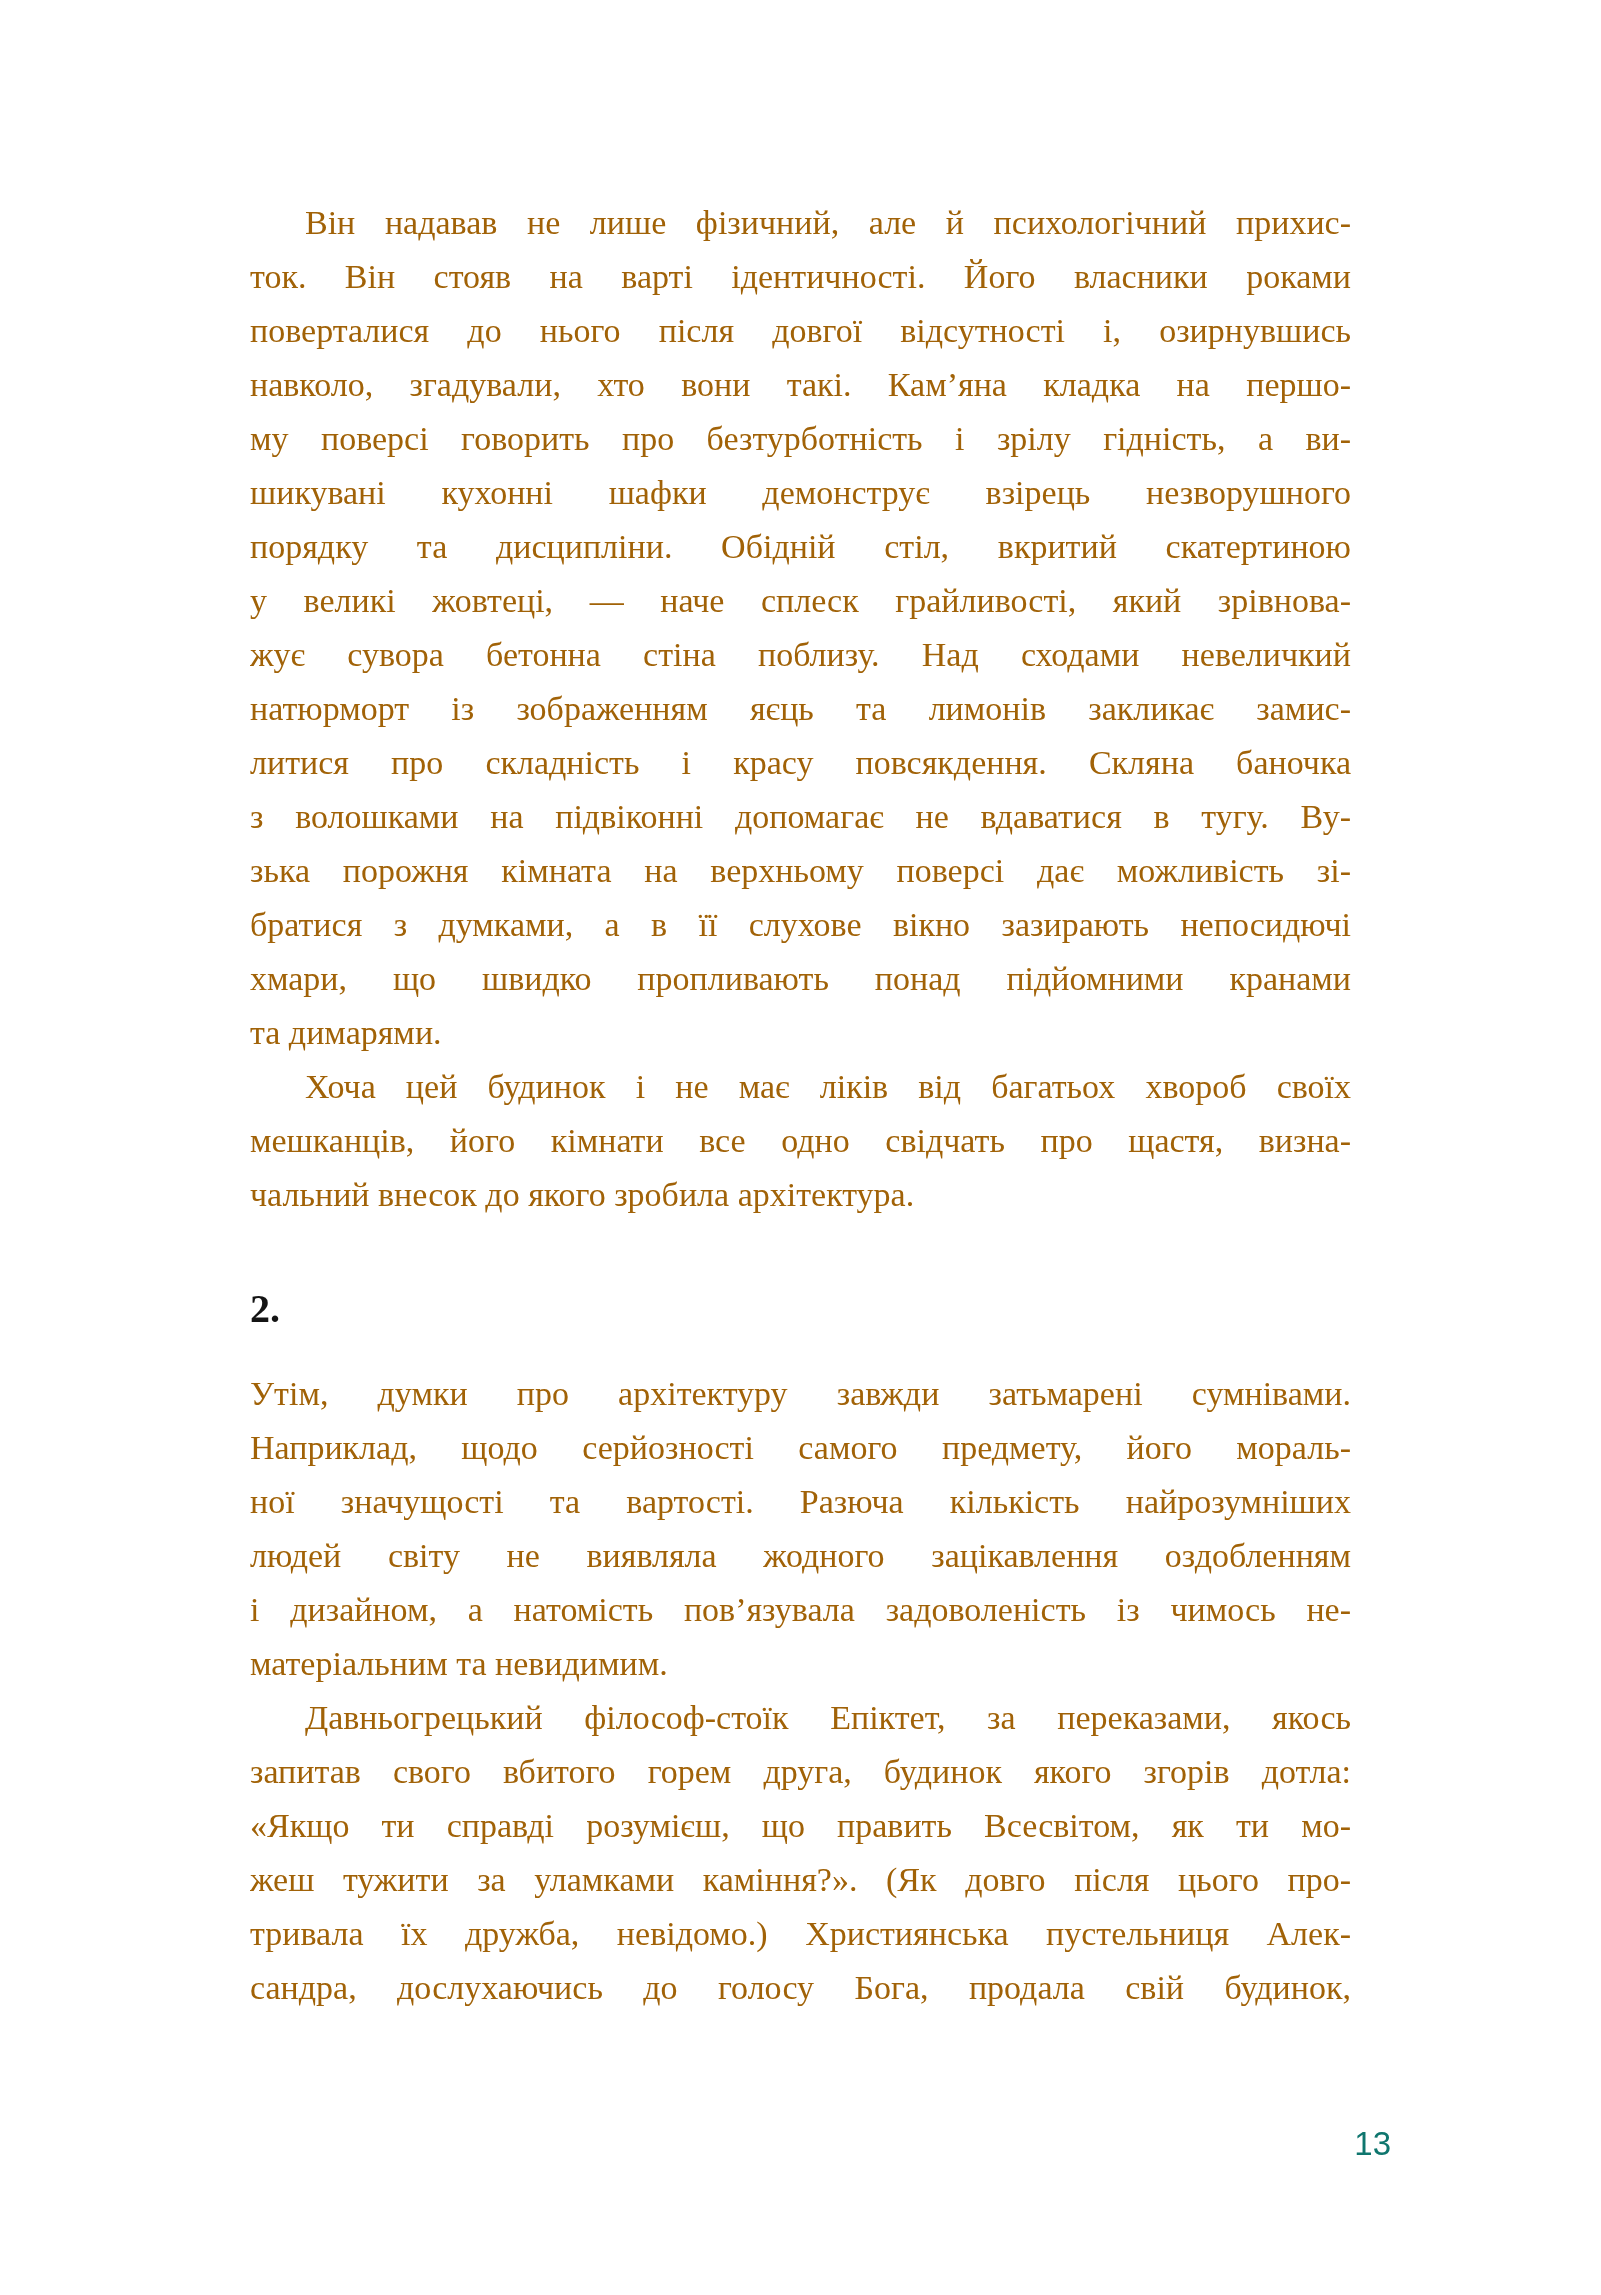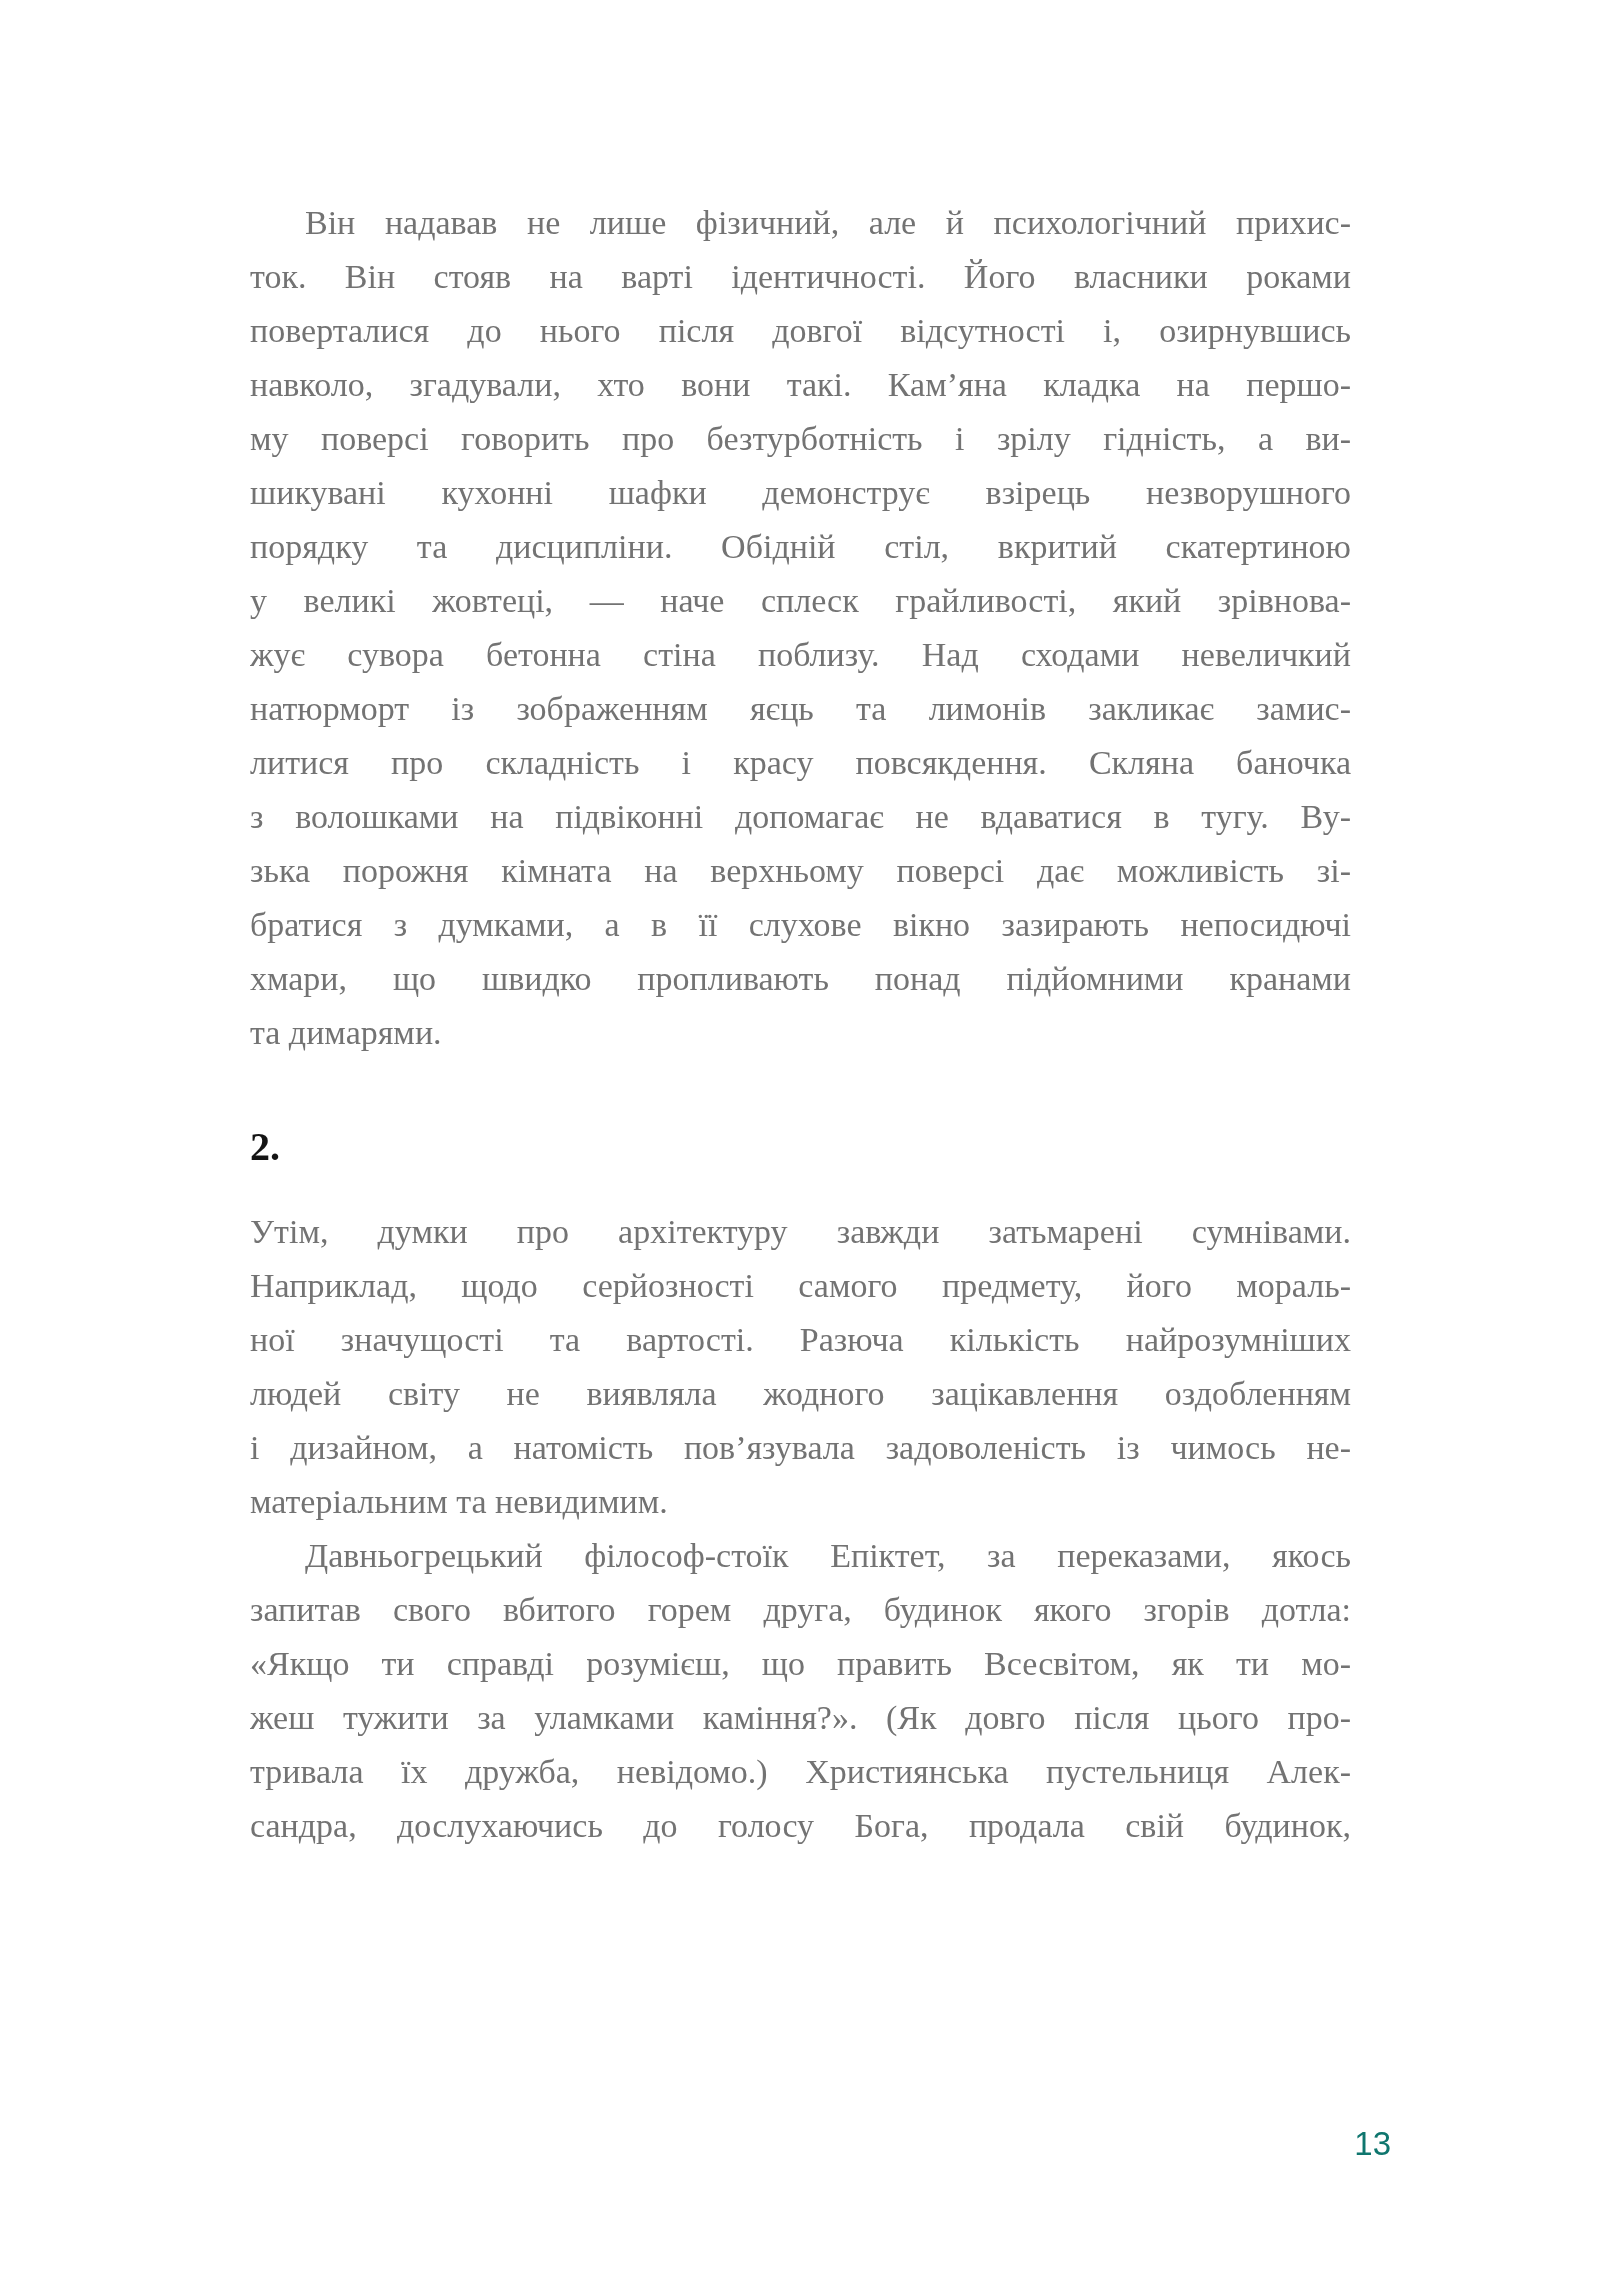--- a/index.html
+++ b/index.html
@@ -26,21 +26,21 @@
     margin: 0;
     padding: 0;
   }
   .line {
     font-size: 34px;
     line-height: 54px;
     height: 54px;
     overflow: hidden;
     text-align: justify;
     text-align-last: justify;
-    color: #737373;
+    color: #a16207;
     white-space: nowrap;
   }
   .line.last {
     text-align: center;
     text-align-last: left;
   }
   .line.indent {
     text-indent: 55px;
   }
   .section-heading {
@@ -79,20 +79,25 @@
         <div class="line">у великі жовтеці, — наче сплеск грайливості, який зрівнова-</div>
         <div class="line">жує сувора бетонна стіна поблизу. Над сходами невеличкий</div>
         <div class="line">натюрморт із зображенням яєць та лимонів закликає замис-</div>
         <div class="line">литися про складність і красу повсякдення. Скляна баночка</div>
         <div class="line">з волошками на підвіконні допомагає не вдаватися в тугу. Ву-</div>
         <div class="line">зька порожня кімната на верхньому поверсі дає можливість зі-</div>
         <div class="line">братися з думками, а в її слухове вікно зазирають непосидючі</div>
         <div class="line">хмари, що швидко пропливають понад підйомними кранами</div>
         <div class="line last">та димарями.</div>
       </div>
+      <div class="paragraph">
+        <div class="line indent">Хоча цей будинок і не має ліків від багатьох хвороб своїх</div>
+        <div class="line">мешканців, його кімнати все одно свідчать про щастя, визна-</div>
+        <div class="line last">чальний внесок до якого зробила архітектура.</div>
+      </div>
       <div class="section-heading">2.</div>
       <div class="paragraph">
         <div class="line">Утім, думки про архітектуру завжди затьмарені сумнівами.</div>
         <div class="line">Наприклад, щодо серйозності самого предмету, його мораль-</div>
         <div class="line">ної значущості та вартості. Разюча кількість найрозумніших</div>
         <div class="line">людей світу не виявляла жодного зацікавлення оздобленням</div>
         <div class="line">і дизайном, а натомість пов’язувала задоволеність із чимось не-</div>
         <div class="line last">матеріальним та невидимим.</div>
       </div>
       <div class="paragraph">

